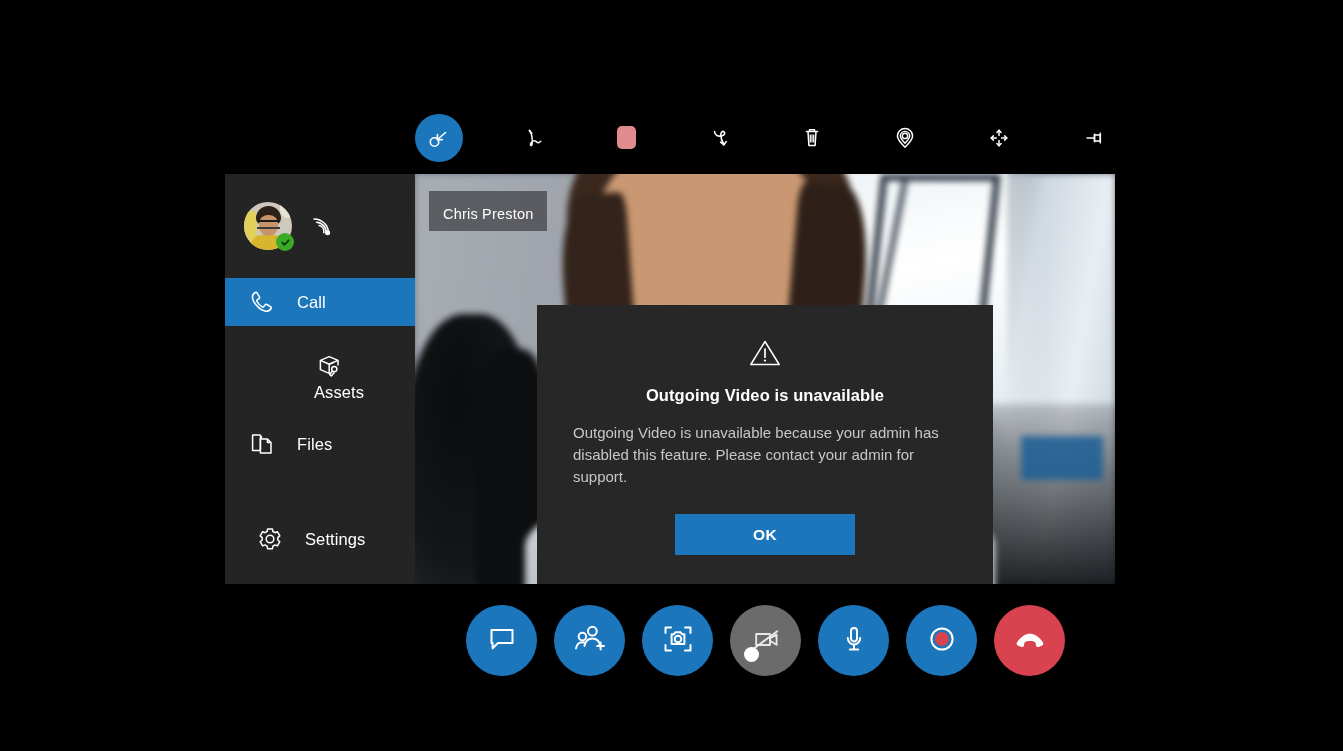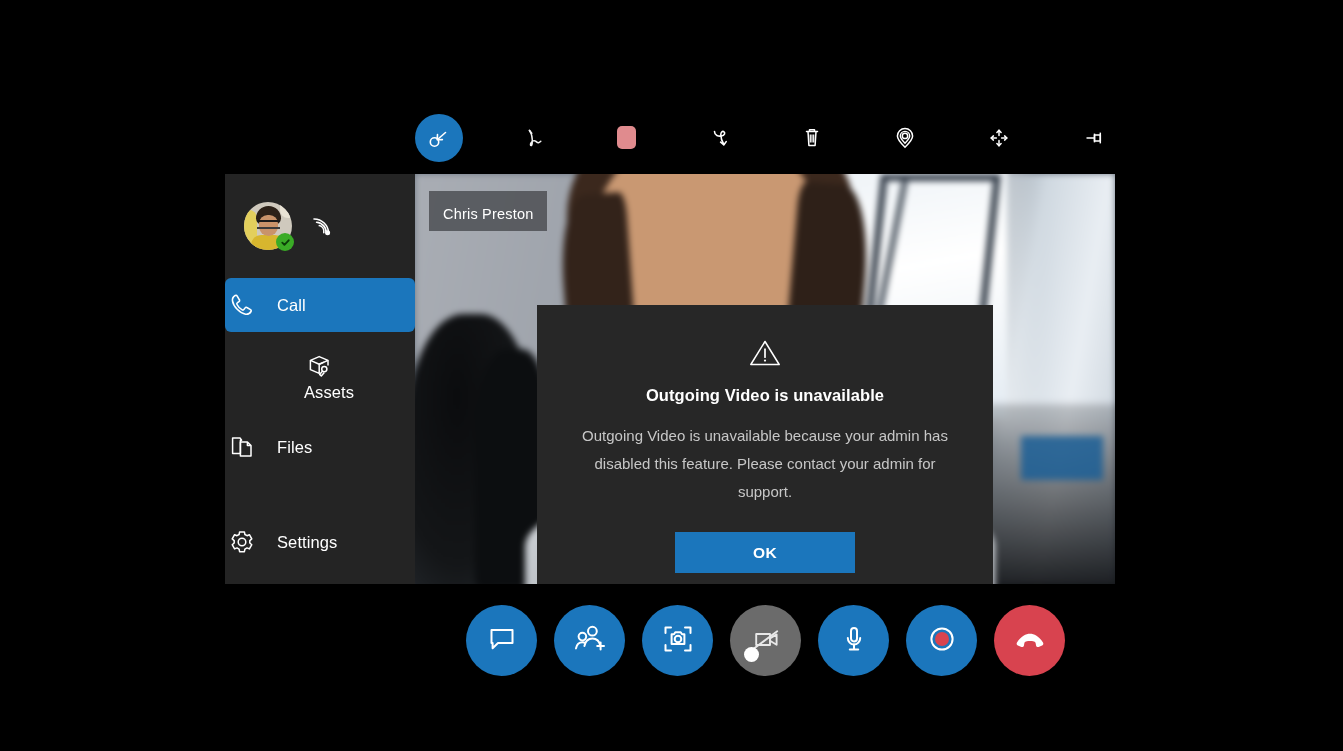--- a/index.html
+++ b/index.html
@@ -154,46 +154,46 @@
   }
   .signal {
     margin-left: 17px;
     width: 26px;
     height: 26px;
     display: flex;
     align-items: center;
     justify-content: center;
   }
   .nav-item {
-    height: 54px;
-    display: flex;
-    align-items: center;
+    height: 48px;
+    display: flex;
+    align-items: center;
+    padding-left: 20px;
     cursor: pointer;
     color: #ffffff;
-    border-radius: 6px;
   }
   .nav-item.active { background: #1b76bc; }
   .nav-icon {
     width: 34px;
     height: 34px;
     display: flex;
     align-items: center;
     justify-content: center;
     flex: none;
   }
   .nav-label {
     margin-left: 18px;
     font-size: 16.5px;
     letter-spacing: 0.1px;
     color: #ffffff;
   }
   .nav-call  { position: absolute; left: 0; right: 0; top: 104px; }
   .nav-assets{ position: absolute; left: 0; right: 0; top: 175px; flex-direction: column; }
   .nav-files { position: absolute; left: 0; right: 0; top: 246px; }
-  .nav-settings { position: absolute; left: 0; right: 0; top: 341px; }
+  .nav-settings { position: absolute; left: 8px; right: 0; top: 341px; }
 
   
   .stage {
     position: relative;
     width: 700px;
     height: 410px;
     flex: none;
     overflow: hidden;
     background: #6f7884;
   }
@@ -388,23 +388,23 @@
   .modal-title {
     margin-top: 16px;
     font-size: 16.5px;
     color: #ffffff;
     font-weight: bold;
     letter-spacing: 0.1px;
   }
   .modal-body {
     margin-top: 17px;
     width: 384px;
-    text-align: center;
+    text-align: left;
     font-size: 15px;
-    line-height: 28px;
+    line-height: 22px;
     color: #c7c7c7;
   }
   .modal-ok {
     margin-top: 26px;
     width: 180px;
     height: 41px;
     background: #1b76bc;
     color: #ffffff;
     font-size: 15.5px;
     font-weight: bold;

